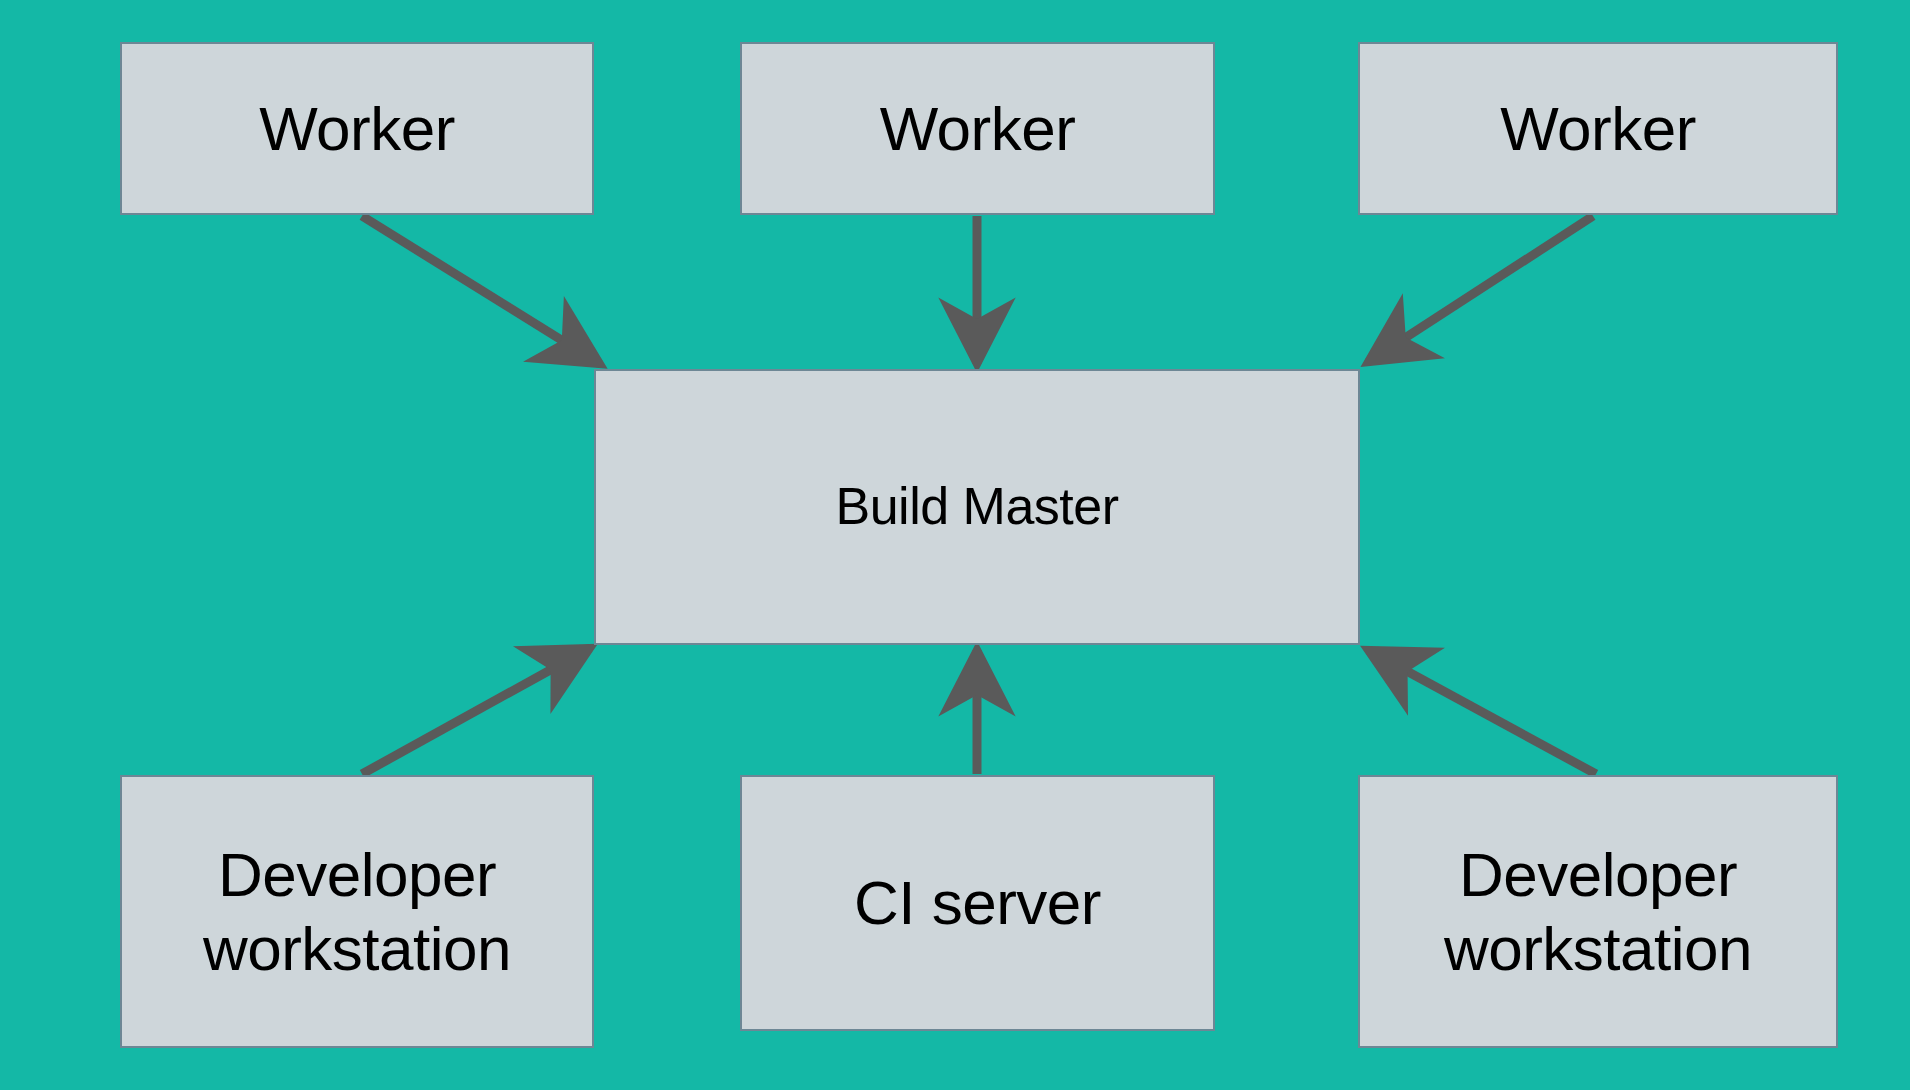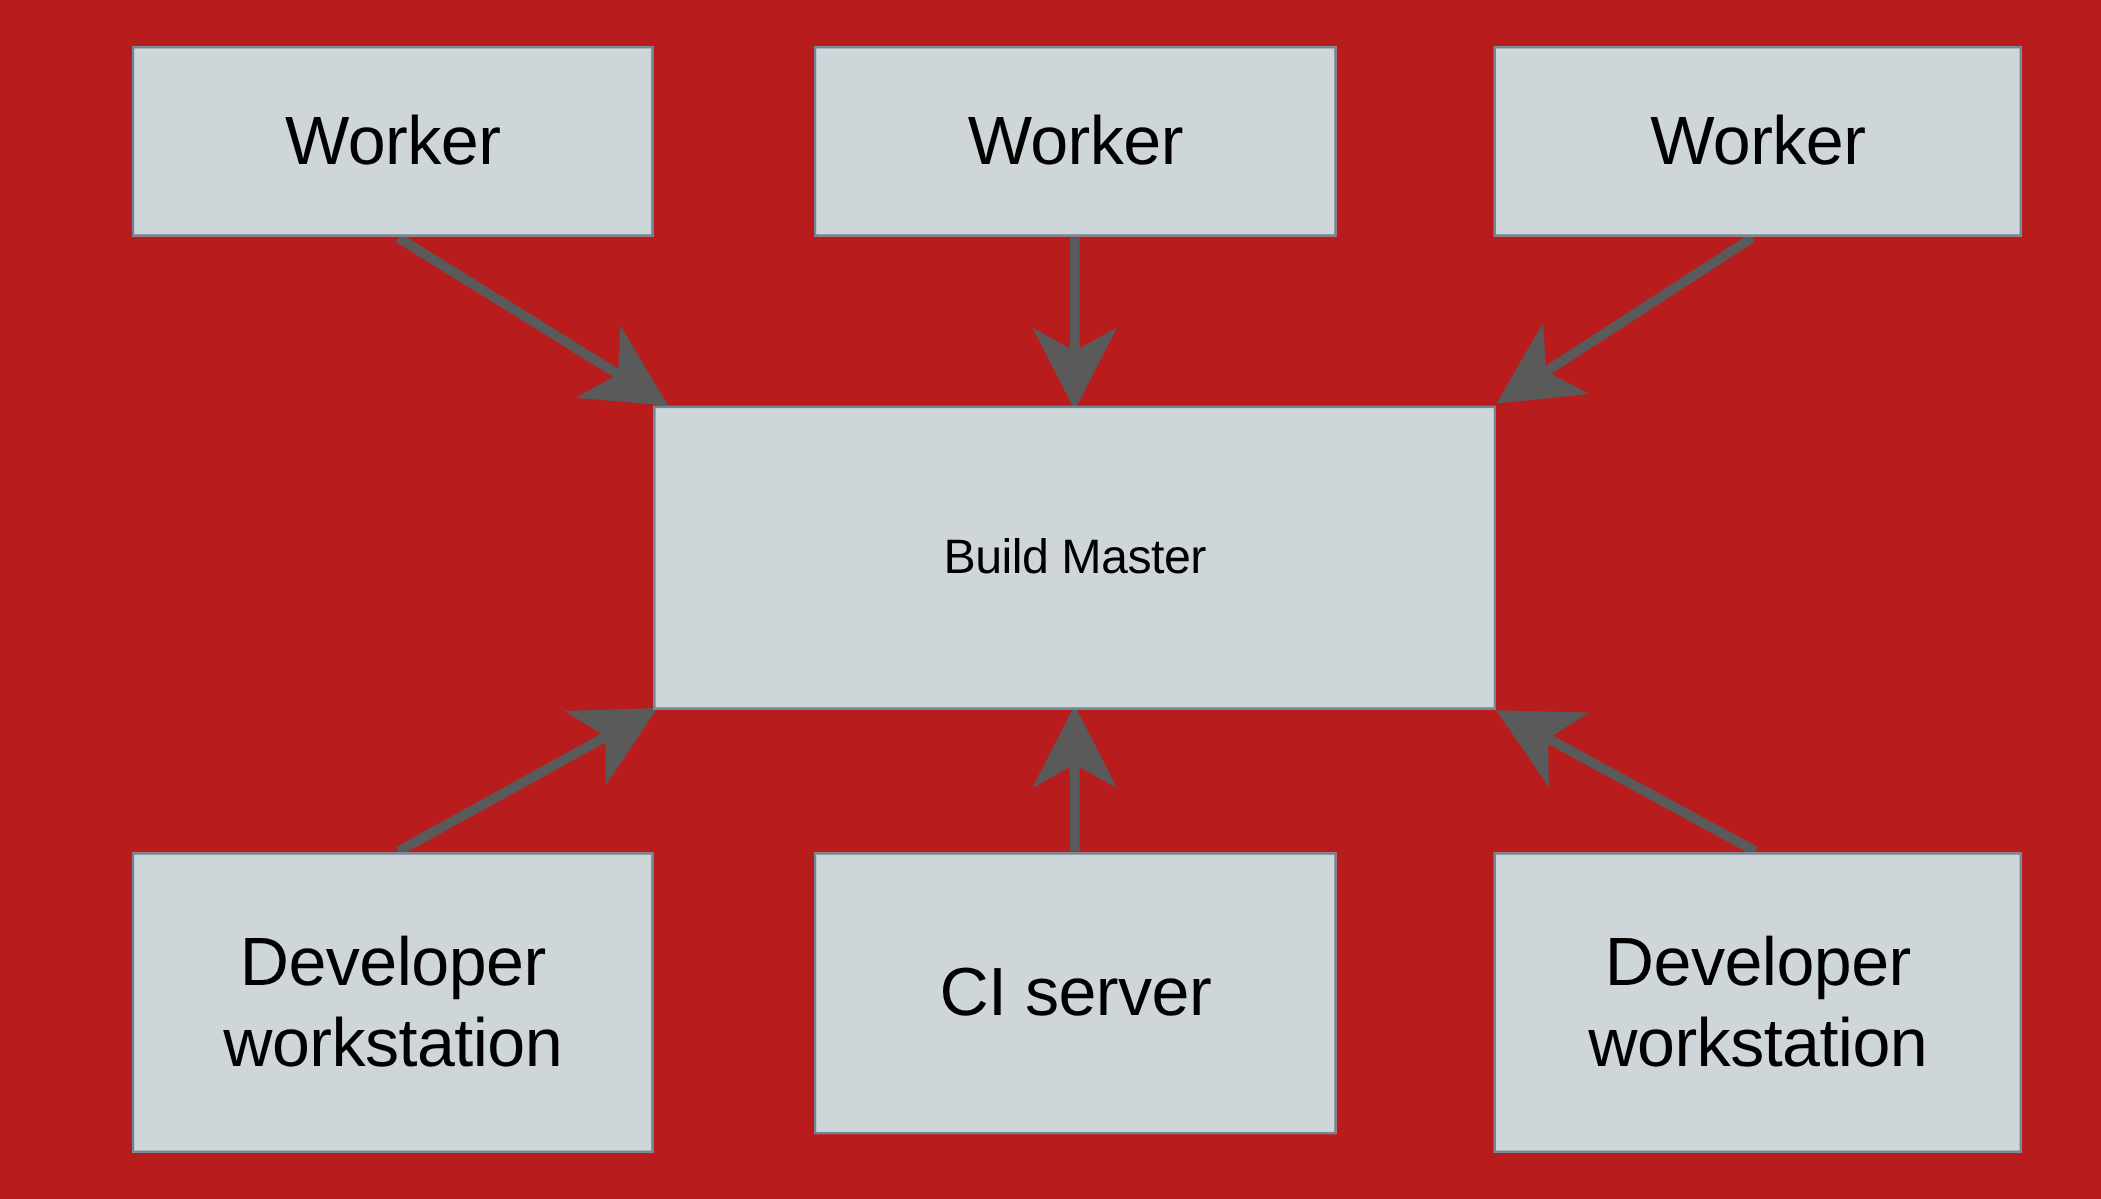--- a/index.html
+++ b/index.html
@@ -10,21 +10,21 @@
   body {
     width: 1910px;
     height: 1090px;
     overflow: hidden;
     font-family: "Liberation Sans", sans-serif;
   }
   #canvas {
     position: relative;
     width: 1910px;
     height: 1090px;
-    background: #b91c1c;
+    background: #14b8a6;
   }
   #edge-layer {
     position: absolute;
     left: 0;
     top: 0;
     width: 1910px;
     height: 1090px;
     pointer-events: none;
   }
   .node {
@@ -39,21 +39,21 @@
   }
   .node-label {
     color: #000000;
     font-family: "Liberation Sans", sans-serif;
     font-weight: 400;
     line-height: 1.18;
     white-space: pre-line;
     letter-spacing: -0.5px;
   }
   .size-lg { font-size: 62px; }
-  .size-md { font-size: 44px; }
+  .size-md { font-size: 52px; }
 </style>
 </head>
 <body>
 
 <div id="canvas">
 
   <svg id="edge-layer" width="1910" height="1090" viewBox="0 0 1910 1090" xmlns="http://www.w3.org/2000/svg">
     <defs>
       <marker id="arrowhead" markerWidth="9" markerHeight="9" refX="7.6" refY="4.5" orient="auto" markerUnits="strokeWidth">
         <path d="M 0.2 0.2 L 8.6 4.5 L 0.2 8.8 L 2.6 4.5 Z" fill="#5a5a5a"></path>

